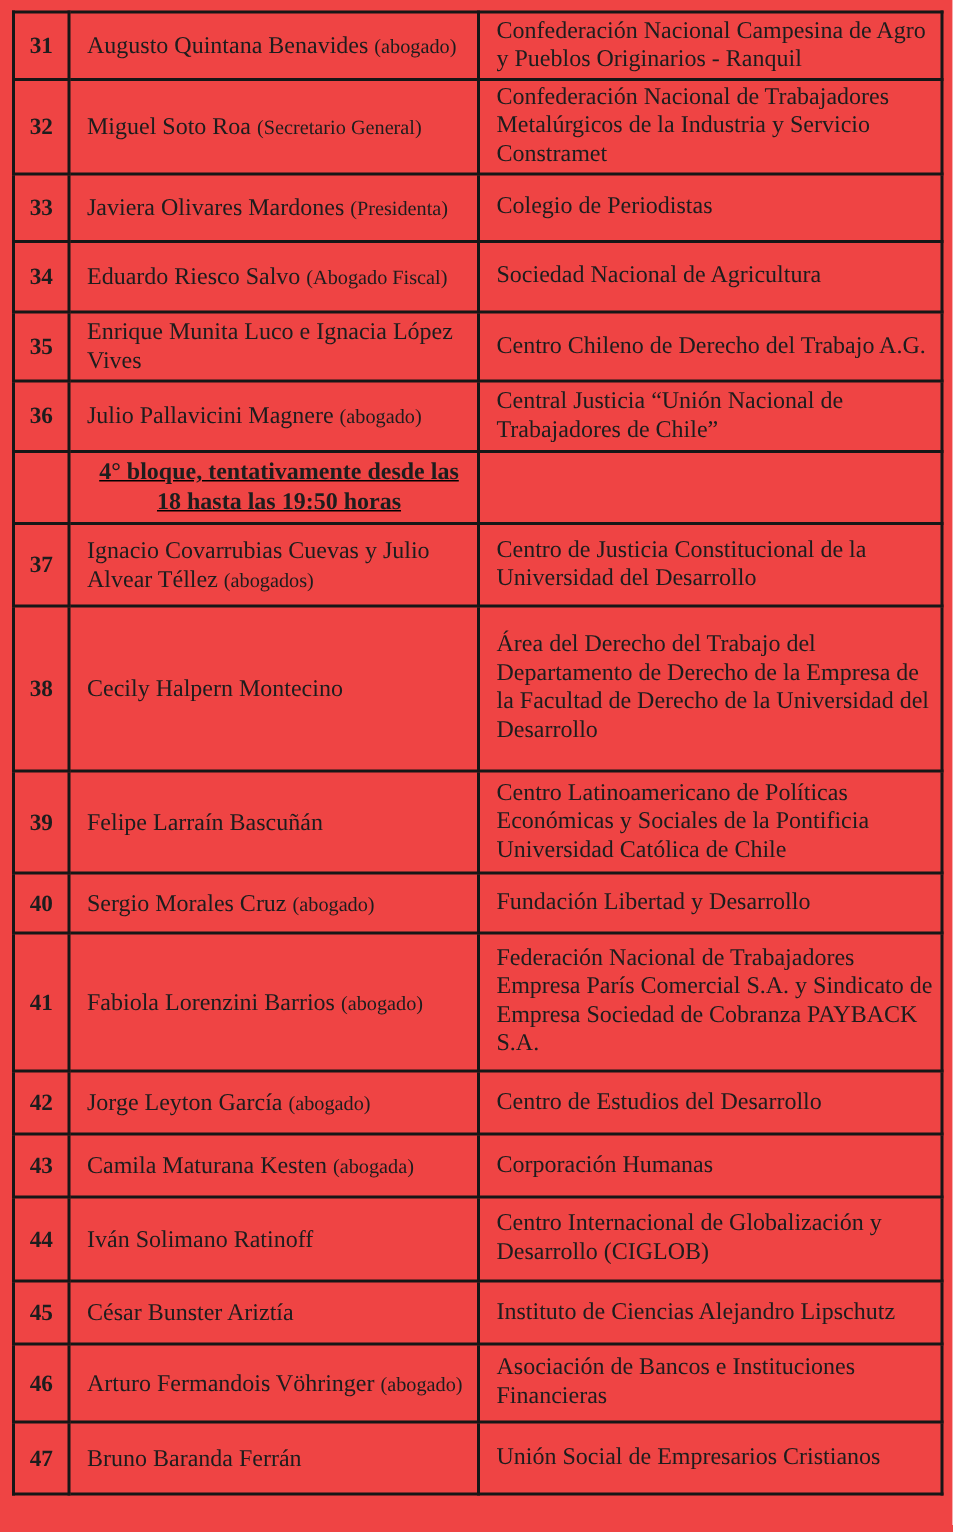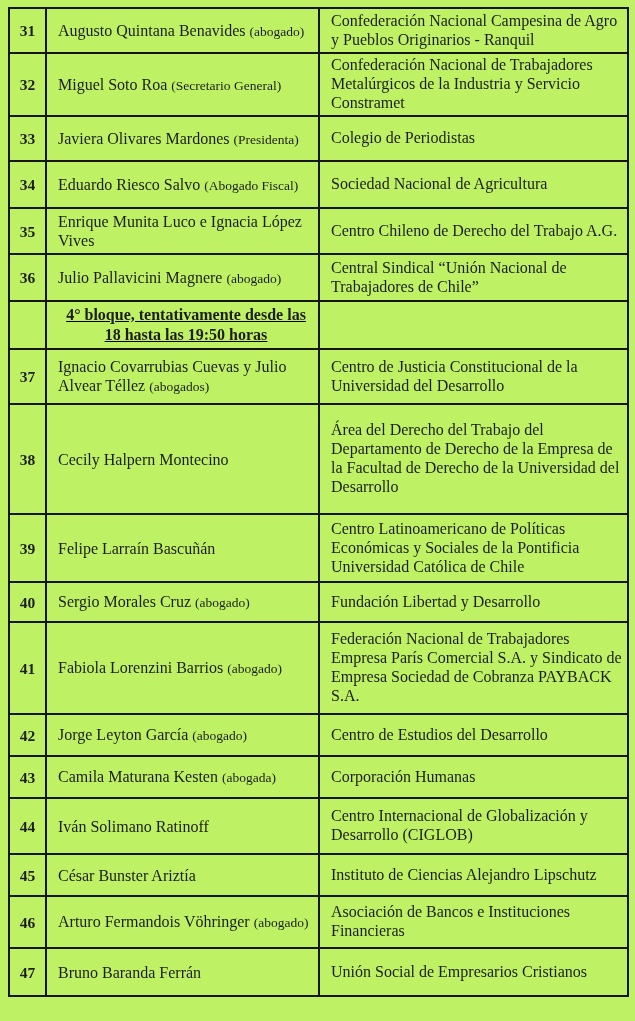--- a/index.html
+++ b/index.html
@@ -6,21 +6,21 @@
     margin: 0;
     padding: 0;
     background: #ffffff;
     font-family: "Liberation Serif", serif;
   }
   .page {
     width: 635px;
     height: 1021px;
     box-sizing: border-box;
     padding: 7px 8px 0 8px;
-    background: #bef264;
+    background: #ef4444;
     overflow: hidden;
   }
   table.participants {
     border-collapse: collapse;
     table-layout: fixed;
     width: 619px;
   }
   col.c-num  { width: 37px; }
   col.c-name { width: 273px; }
   col.c-org  { width: 309px; }
@@ -101,21 +101,21 @@
           <td class="org"><span>Sociedad Nacional de Agricultura</span></td>
         </tr>
         <tr>
           <td class="num">35</td>
           <td class="name"><span>Enrique Munita Luco e Ignacia López Vives</span></td>
           <td class="org"><span>Centro Chileno de Derecho del Trabajo A.G.</span></td>
         </tr>
         <tr>
           <td class="num">36</td>
           <td class="name"><span>Julio Pallavicini Magnere</span> <span class="note">(abogado)</span></td>
-          <td class="org"><span>Central Sindical “Unión Nacional de Trabajadores de Chile”</span></td>
+          <td class="org"><span>Central Justicia “Unión Nacional de Trabajadores de Chile”</span></td>
         </tr>
         <tr>
           <td class="num"></td>
           <td class="name">
             <div class="section-text">4° bloque, tentativamente desde las 18 hasta las 19:50 horas</div>
           </td>
           <td class="org"></td>
         </tr>
         <tr>
           <td class="num">37</td>

